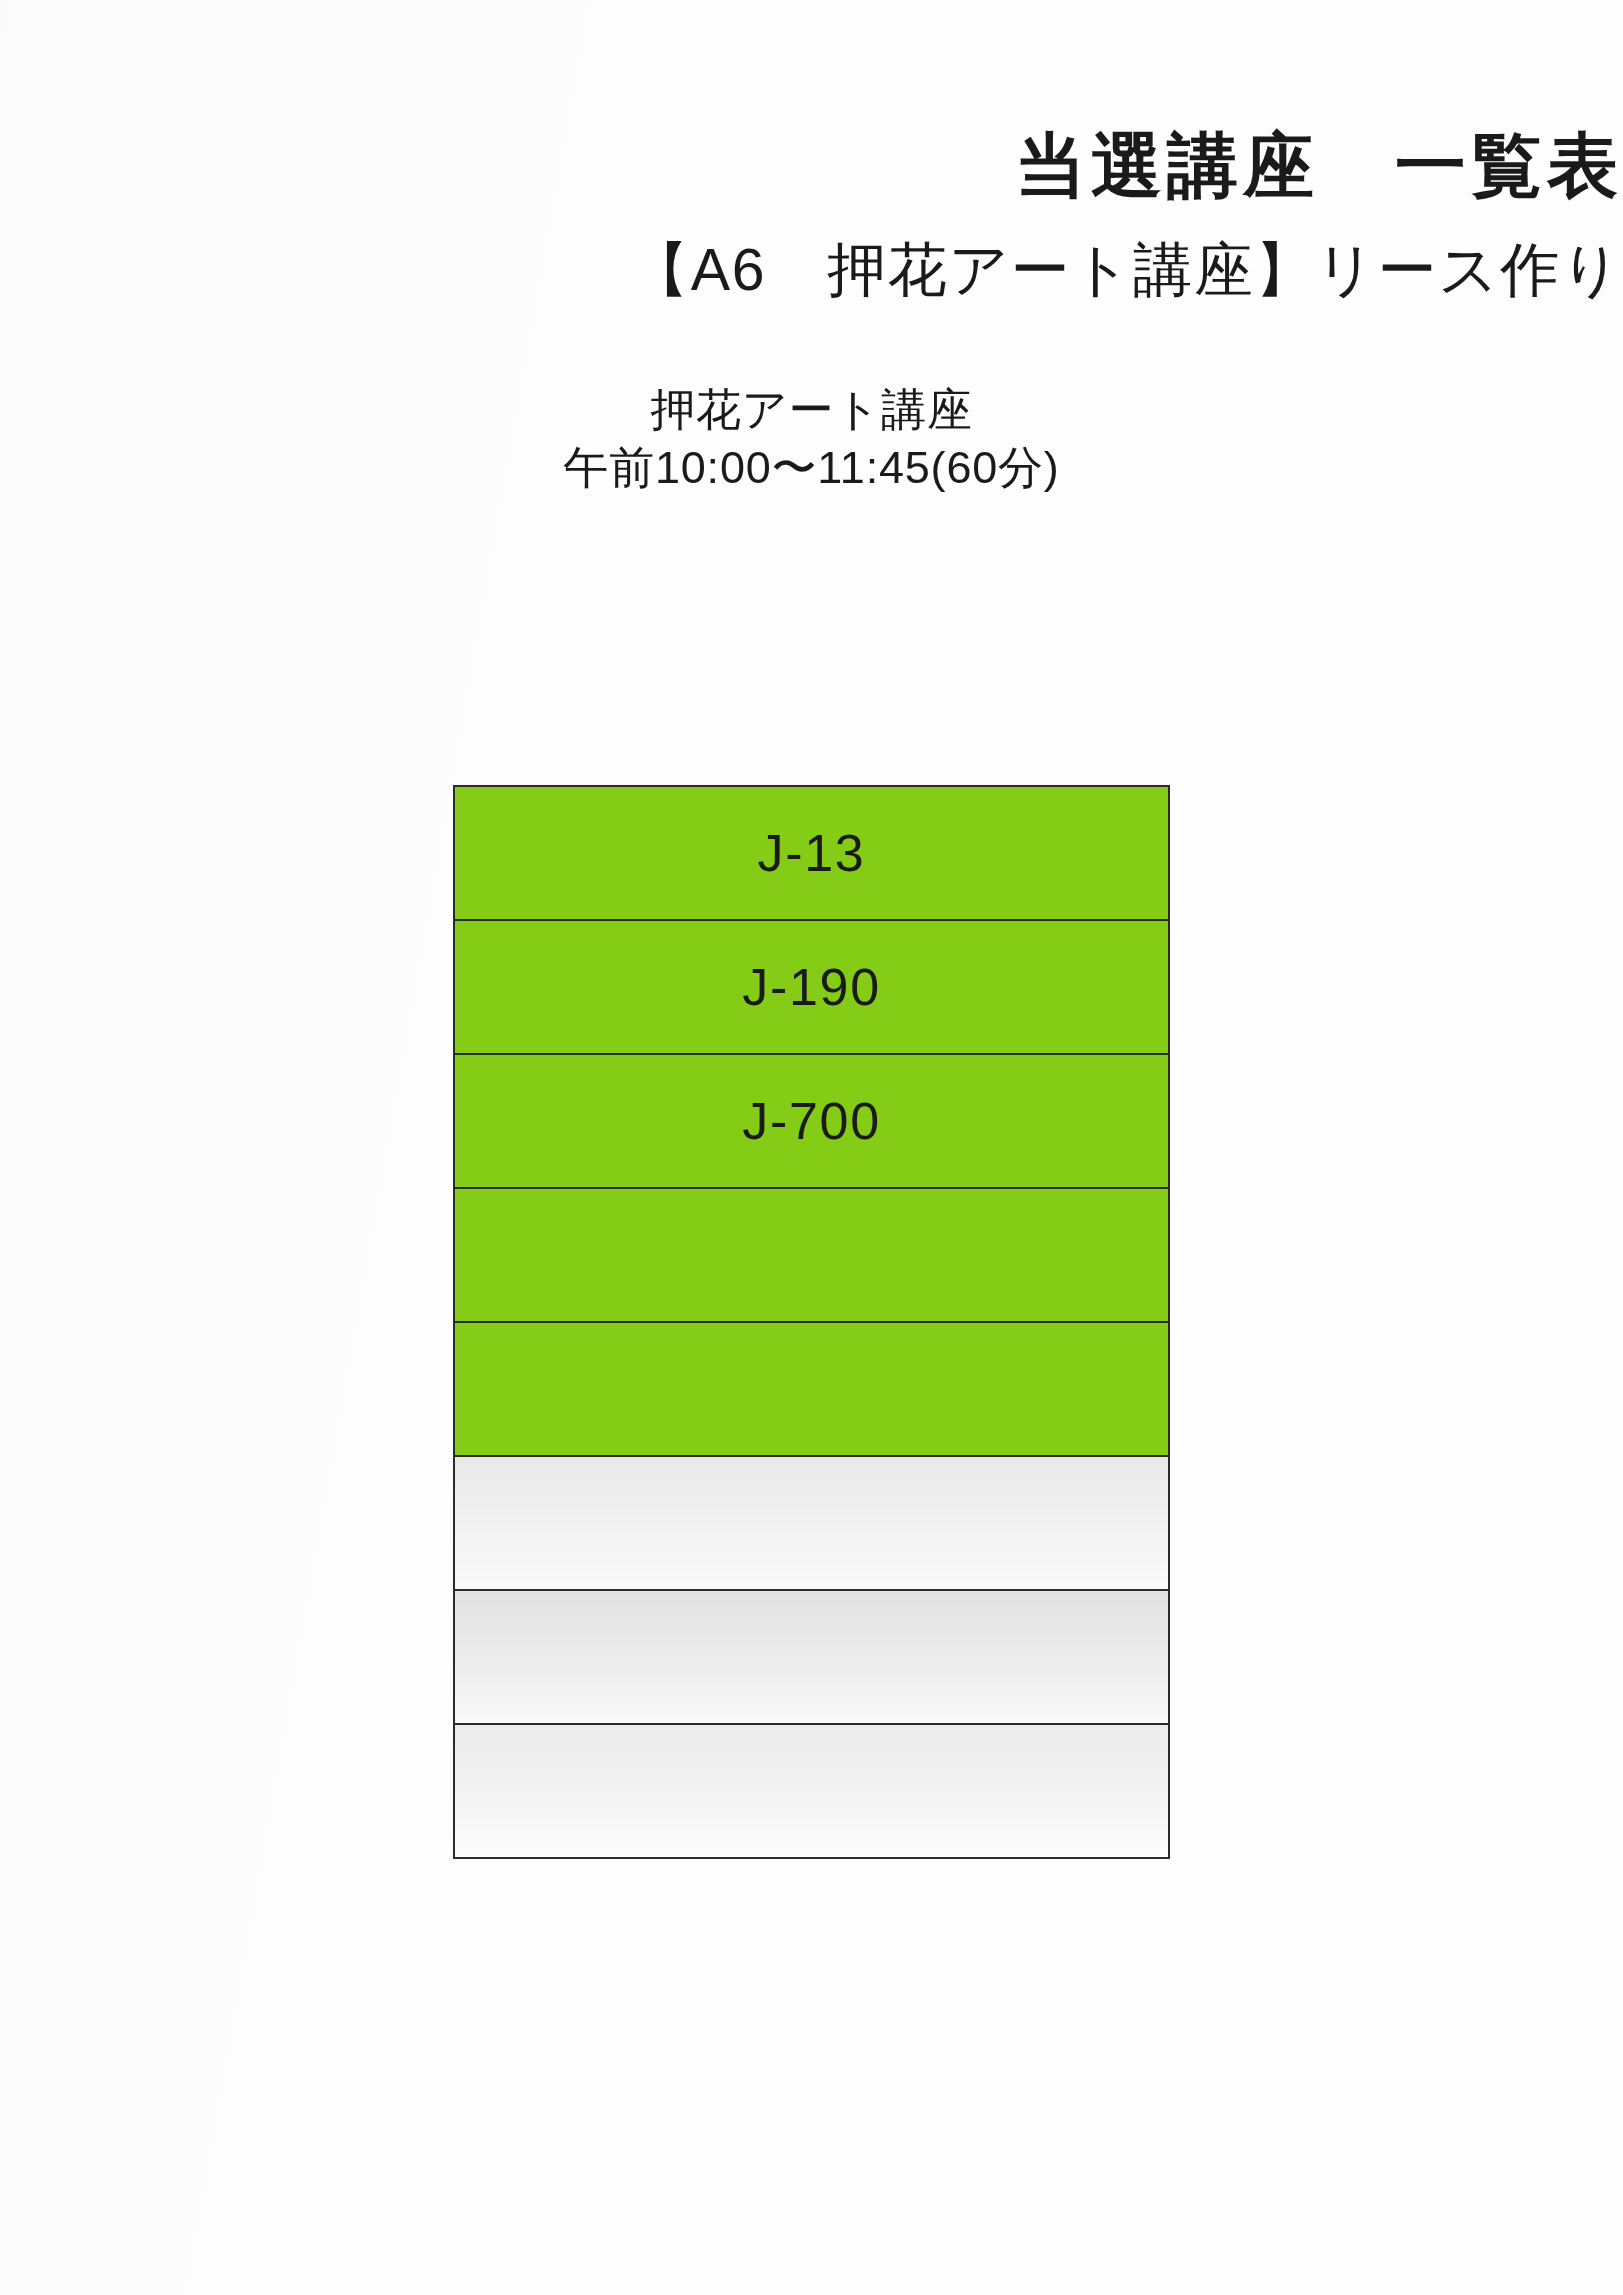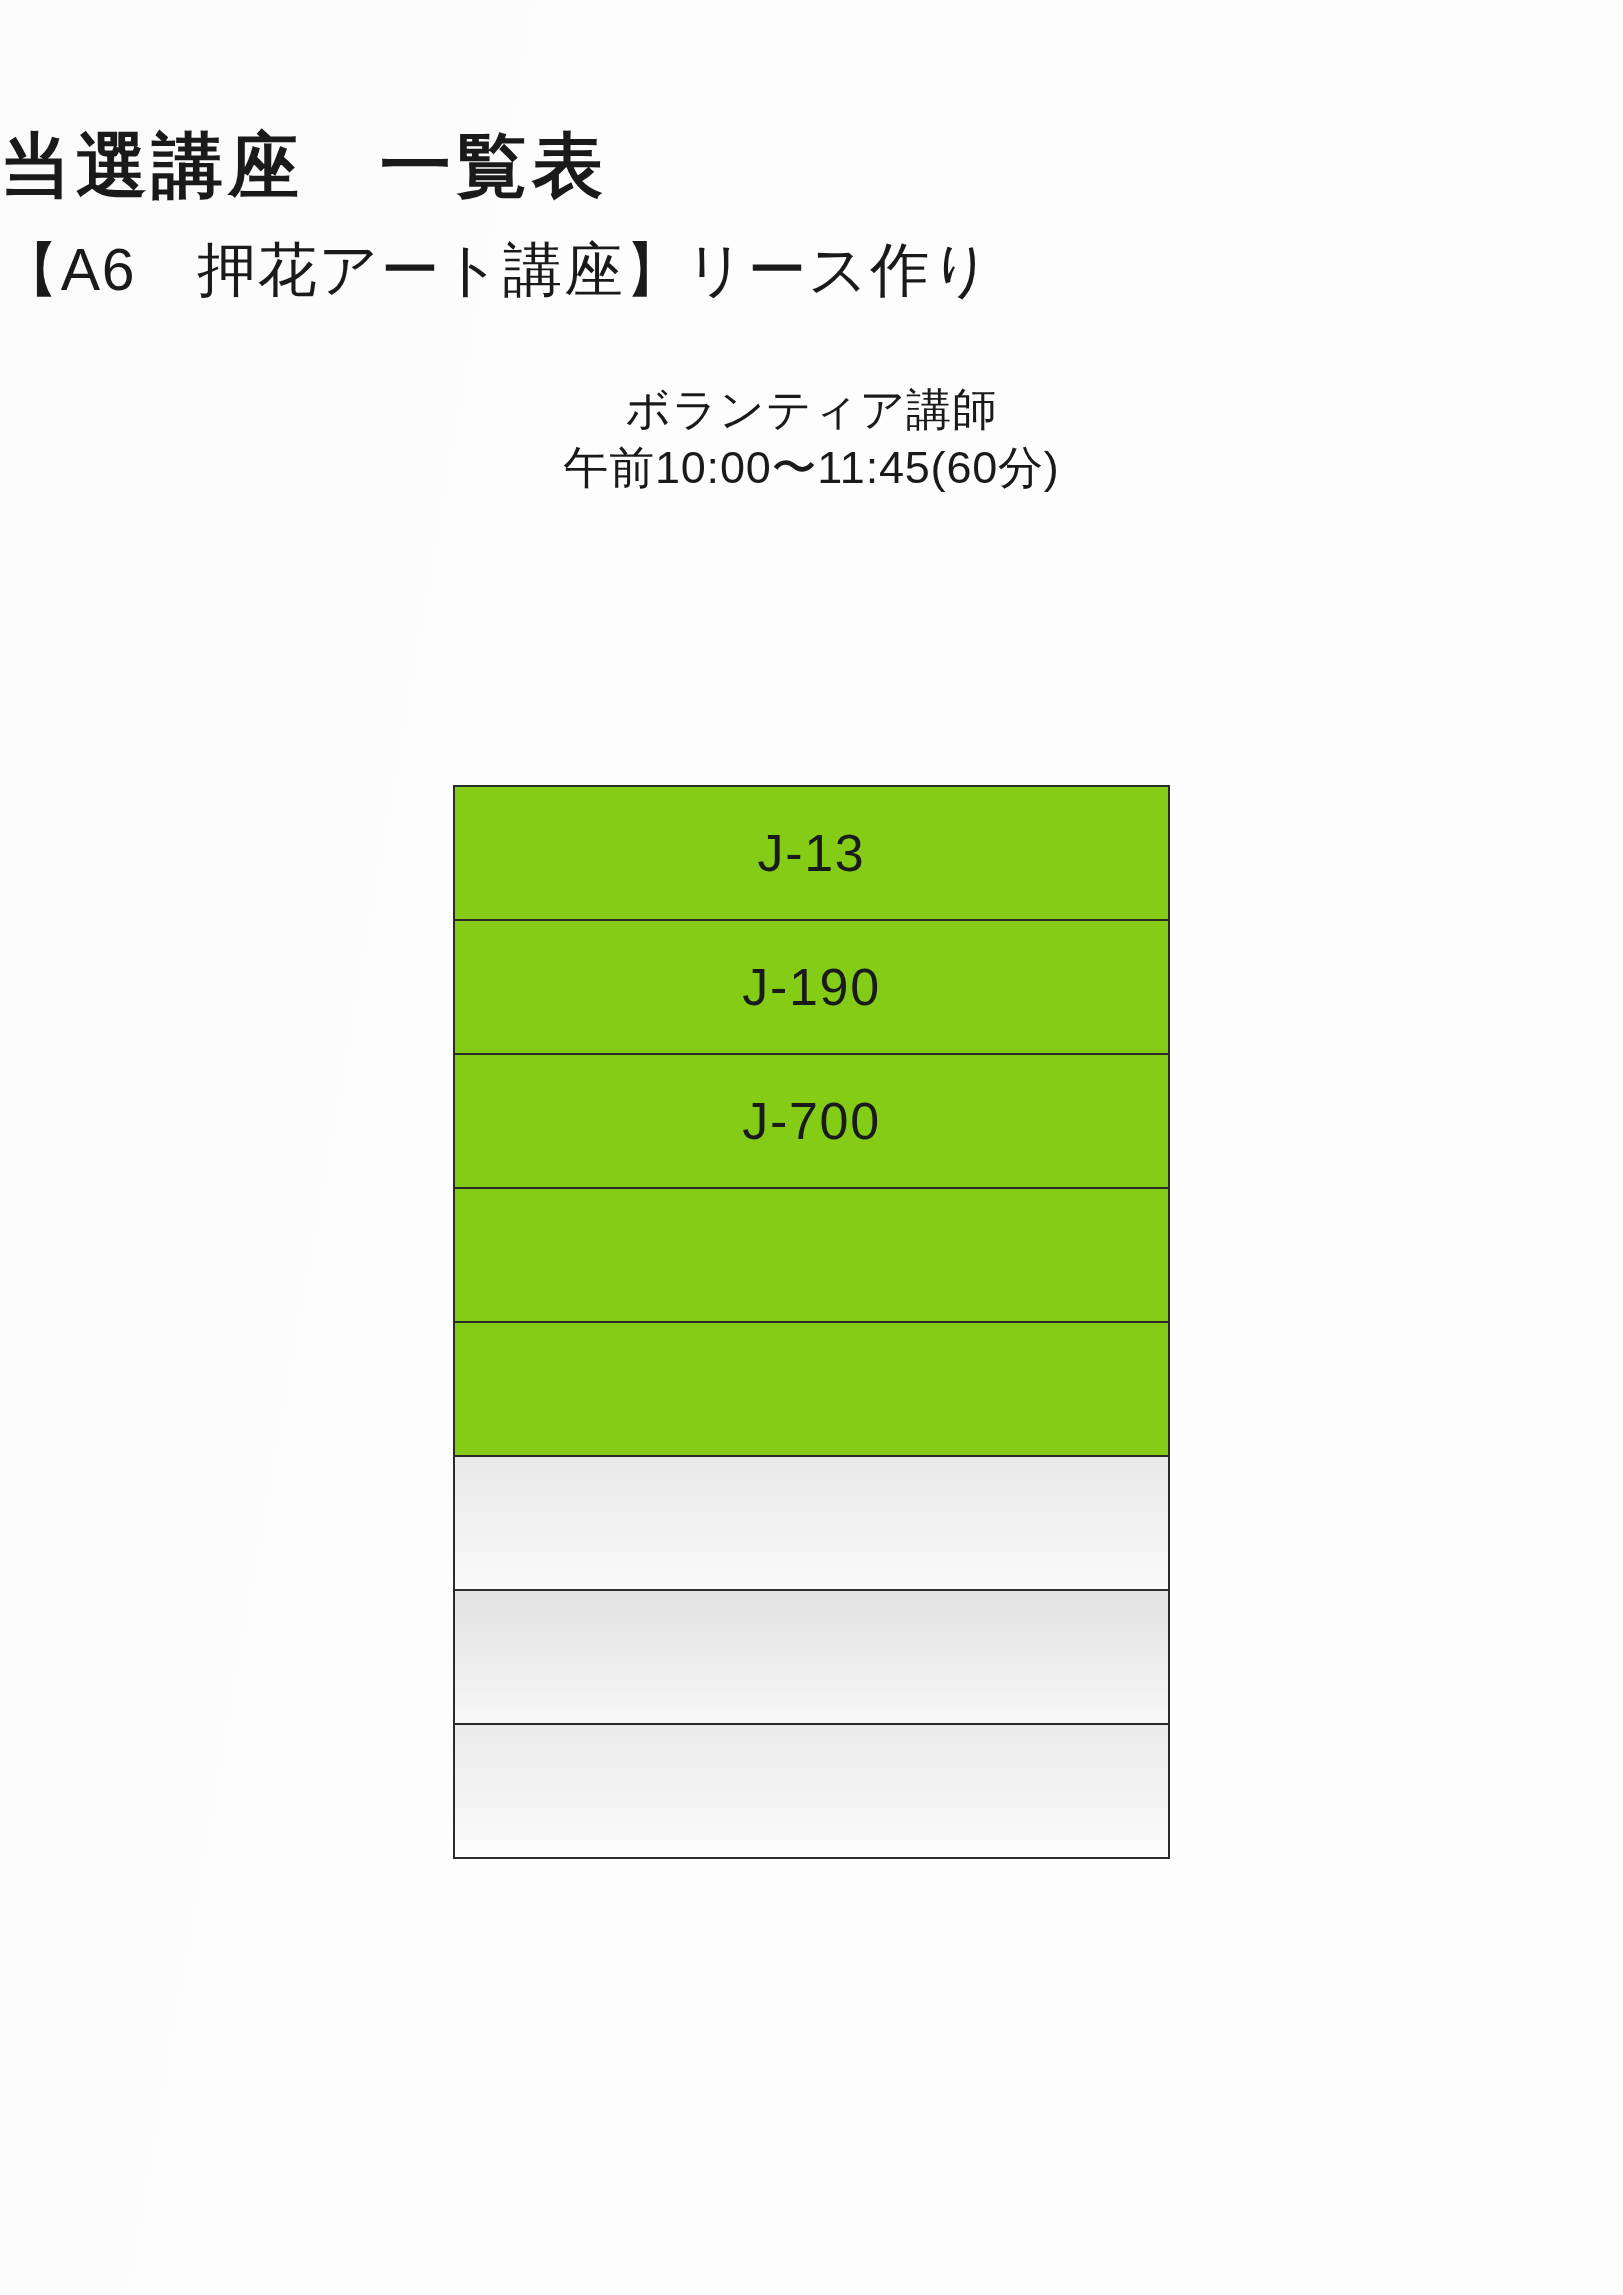--- a/index.html
+++ b/index.html
@@ -26,21 +26,21 @@
   }
 
   .doc {
     position: absolute;
     left: 0;
     top: 0;
     width: 1623px;
   }
 
   .title-block {
-    text-align: left;
+    text-align: right;
     margin-top: 127px;
   }
 
   .main-title {
     font-size: 71px;
     font-weight: 700;
     letter-spacing: 5px;
     line-height: 1.1;
     white-space: pre;
   }
@@ -107,21 +107,21 @@
 <div class="page"></div>
 
 <div class="doc">
 
   <div class="title-block">
     <div class="main-title">当選講座　一覧表</div>
     <div class="sub-title">【A6　押花アート講座】リース作り</div>
   </div>
 
   <div class="meta-block">
-    <div class="meta-line">ボランティア講師</div>
+    <div class="meta-line">押花アート講座</div>
     <div class="meta-line">午前10:00〜11:45(60分)</div>
   </div>
 
   <div class="table-wrap">
     <table class="roster">
       <tbody>
         <tr>
           <td>J-13</td>
         </tr>
         <tr>

